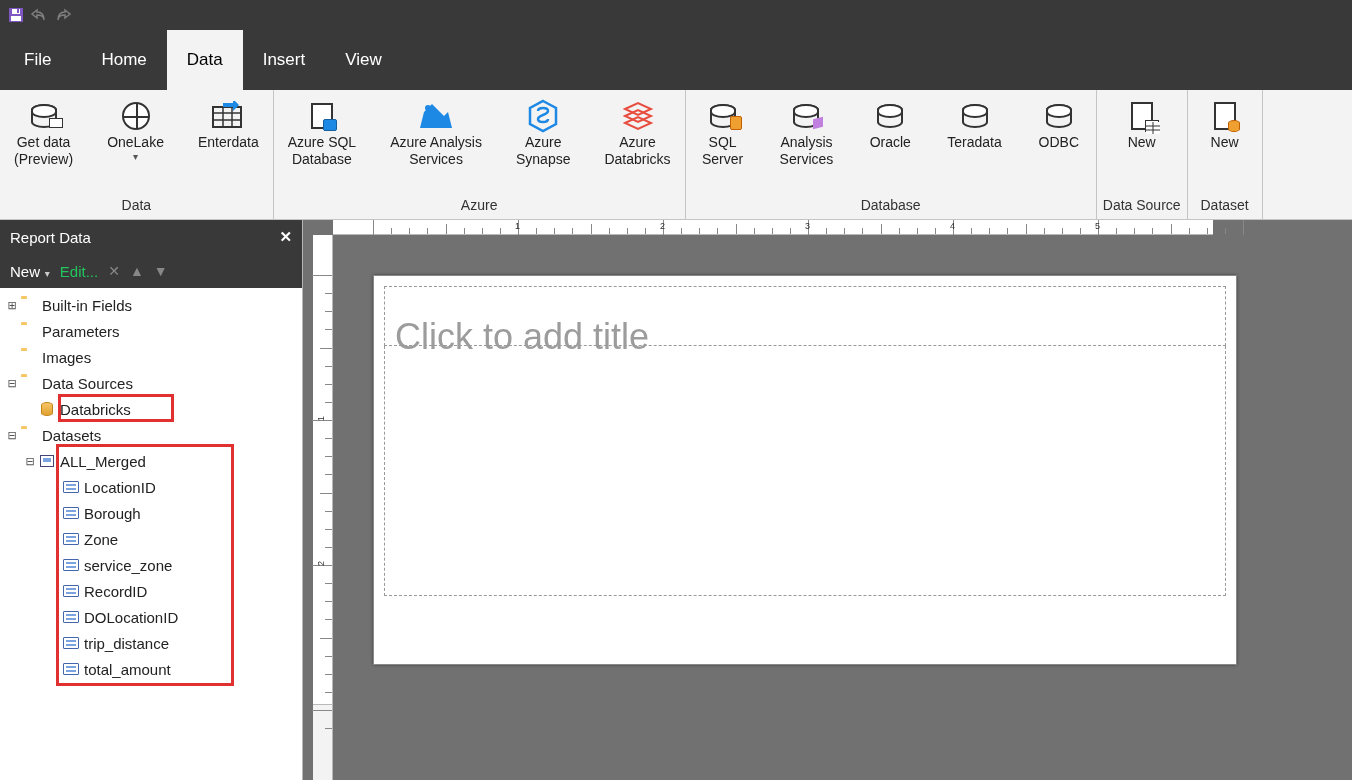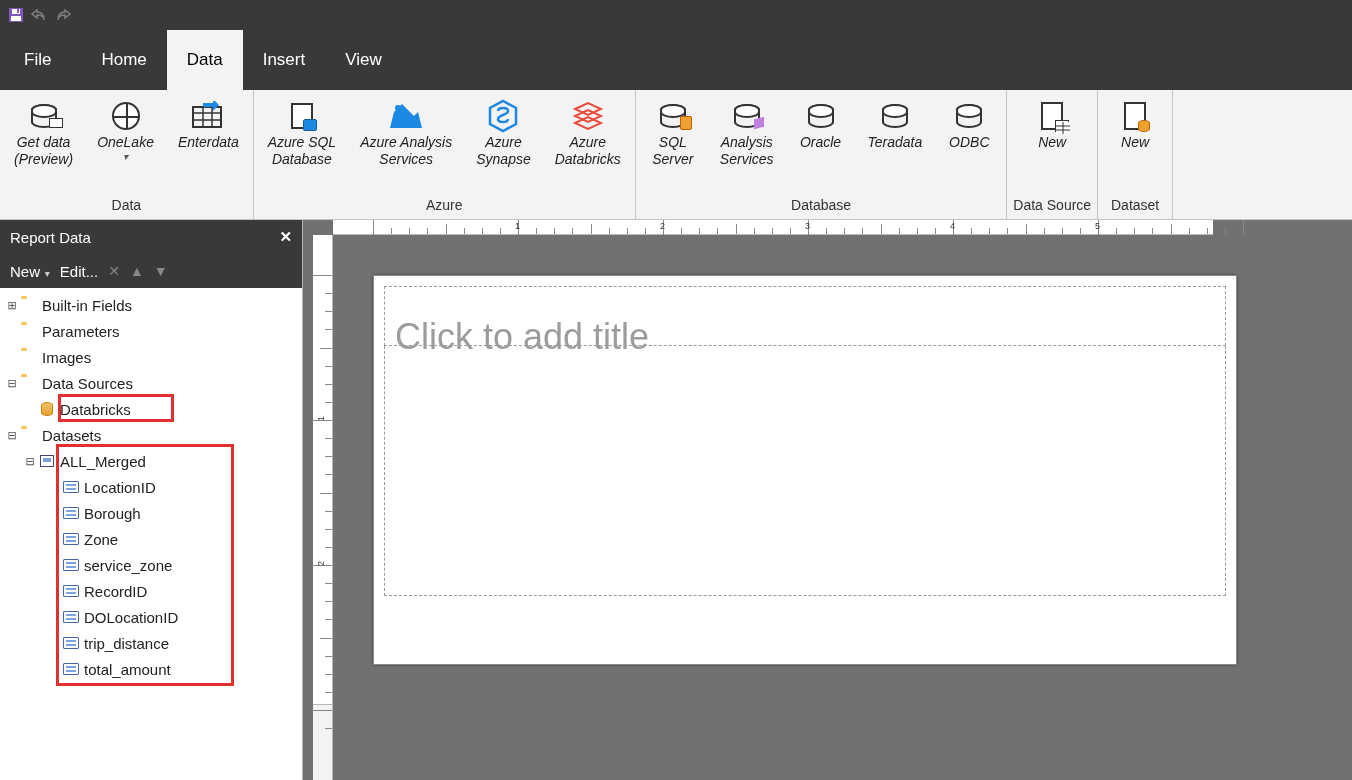--- a/index.html
+++ b/index.html
@@ -11,35 +11,35 @@
 
 
 .tabstrip { height: 60px; background: #393939; display: flex; align-items: flex-start; padding-left: 4px; }
 .tabstrip .tab { color: #fff; font-size: 17px; padding: 0 20px; height: 60px; display:flex; align-items:center; cursor: pointer; }
 .tabstrip .tab.active { background: #F3F3F3; color: #000; }
 .tabstrip .sep { width: 10px; }
 
 
 .ribbon { display:flex; background:#F3F3F3; border-bottom:1px solid #C4C4C4; height:130px; }
 .rgroup { border-right:1px solid #C4C4C4; padding:4px 6px; display:flex; flex-direction:column; align-items:center; }
-.rgroup .items { display:flex; gap:8px; flex:1;font-style:italic; }
+.rgroup .items { display:flex; gap:18px; flex:1; }
 .rgroup .glabel { font-size:14px; color:#333; text-align:center; padding-bottom:2px; }
 .btn { display:flex; flex-direction:column; align-items:center; justify-content:flex-start; padding:4px 8px; cursor:pointer; min-width:62px; }
 .btn .label { font-size:14px; color:#222; text-align:center; line-height:1.2; white-space:pre-line; }
 .smallcaret { font-size:10px; color:#555; }
 
 
 .workspace { display:flex; height:560px; }
 
 
 .rdpanel { width:303px; background:#FFFFFF; border-right:1px solid #B5B5B5; display:flex; flex-direction:column; }
 .rdheader { background:#393939; color:#fff; height:34px; display:flex; align-items:center; justify-content:space-between; padding:11px 10px; font-size:15px; }
 .rdtoolbar { background:#393939; color:#fff; height:34px; display:flex; align-items:center; padding:0 10px; gap:10px; font-size:15px; }
 .rdtoolbar .caret { font-size:10px; margin-left:2px; color:#ccc; }
-.rdtoolbar .dim { color:#ffffff; }
+.rdtoolbar .dim { color:#22c55e; }
 .rdtoolbar .ticon { color:#888; font-size:14px; }
 .tree { flex:1; overflow:auto; background:#fff; padding:4px 0; }
 .tnode { display:flex; align-items:center; height:26px; padding-left:4px; font-size:15px; cursor:pointer; }
 .tnode .tw { width:16px; text-align:center; color:#555; font-size:11px; }
 .tnode .ticon { width:18px; height:16px; display:inline-flex; align-items:center; justify-content:center; margin-right:4px; }
 .folder { width:16px; height:12px; position:relative; }
 .folder::before { content:""; position:absolute; width:6px; height:3px; background:#F6C667; top:-3px; left:0; border-radius:1px 1px 0 0; }
 .folder-body { width:16px; height:12px; background:#F6C667; border-radius:1px; }
 .folder.open .folder-body { background:linear-gradient(#FDE9B6,#F6C667); }
 .dbicon { width:12px; height:14px; border-radius:6px/3px 3px 3px 3px; background:linear-gradient(#F6C667,#E0A030); border:1px solid #C28518; }

